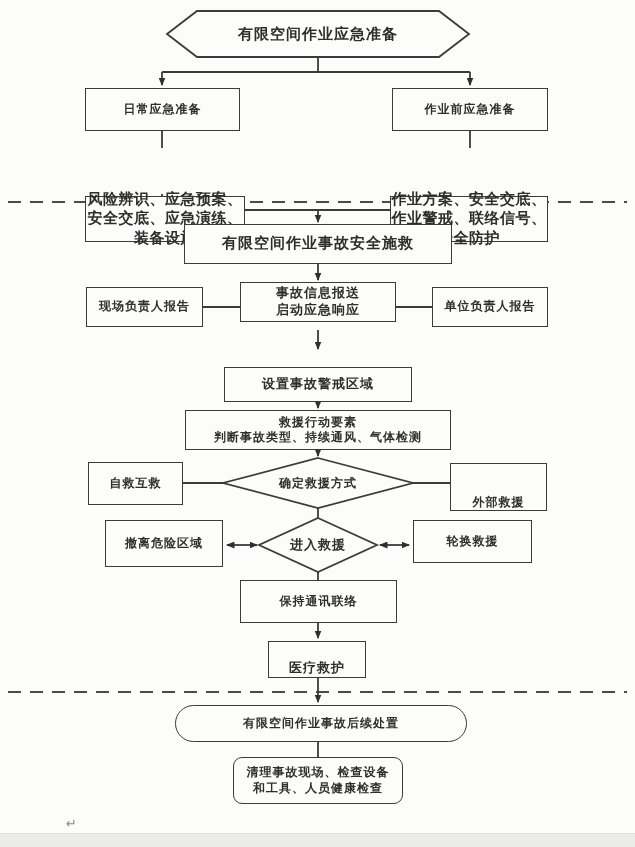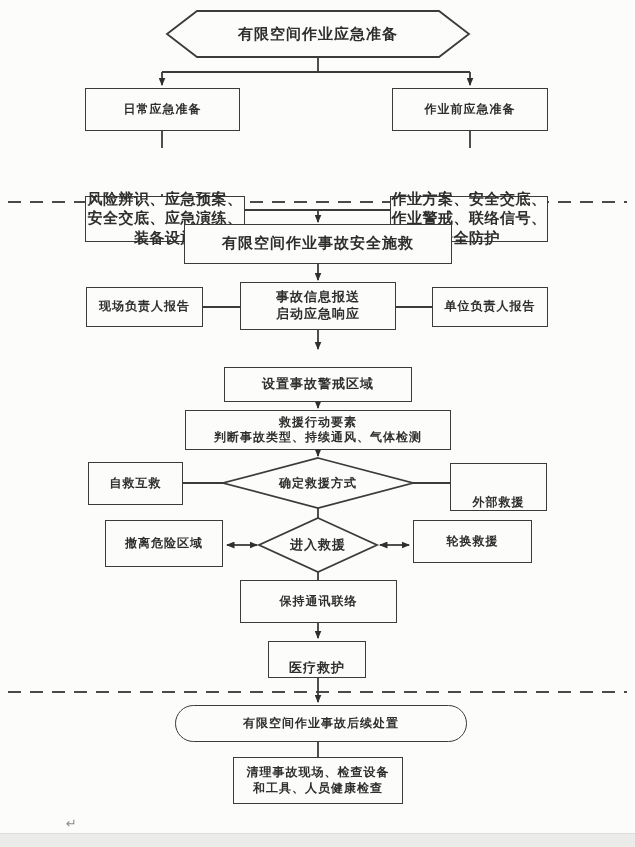--- a/index.html
+++ b/index.html
@@ -139,21 +139,21 @@
   </div>
 
   <div class="node fs15" style="left:184px;top:224px;width:268px;height:40px;">
     <span class="line">有限空间作业事故安全施救</span>
   </div>
 
   <div class="node fs12" style="left:86px;top:287px;width:117px;height:40px;">
     <span class="line">现场负责人报告</span>
   </div>
 
-  <div class="node fs13" style="left:240px;top:282px;width:156px;height:48px;">
+  <div class="node fs13" style="left:240px;top:282px;width:156px;height:40px;">
     <span class="line">事故信息报送</span>
     <span class="line">启动应急响应</span>
   </div>
 
   <div class="node fs12" style="left:432px;top:287px;width:116px;height:40px;">
     <span class="line">单位负责人报告</span>
   </div>
 
   <div class="node fs13" style="left:224px;top:351px;width:188px;height:35px;margin-top:16px;">
     <span class="line">设置事故警戒区域</span>
@@ -193,21 +193,21 @@
   </div>
 
   <div class="node fs13" style="left:268px;top:641px;width:98px;height:37px;justify-content:flex-end;">
     <span class="line">医疗救护</span>
   </div>
 
   <div class="node stadium fs14" style="left:175px;top:705px;width:292px;height:37px;">
     <span class="line">有限空间作业事故后续处置</span>
   </div>
 
-  <div class="node fs12" style="left:233px;top:757px;width:170px;height:47px;">
+  <div class="node fs12" style="left:233px;top:757px;width:170px;height:47px;border-radius:9px;">
     <span class="line">清理事故现场、检查设备</span>
     <span class="line">和工具、人员健康检查</span>
   </div>
 
   <span id="para-mark">↵</span>
 
   <div id="footer-bar"></div>
 
 </div>
 

